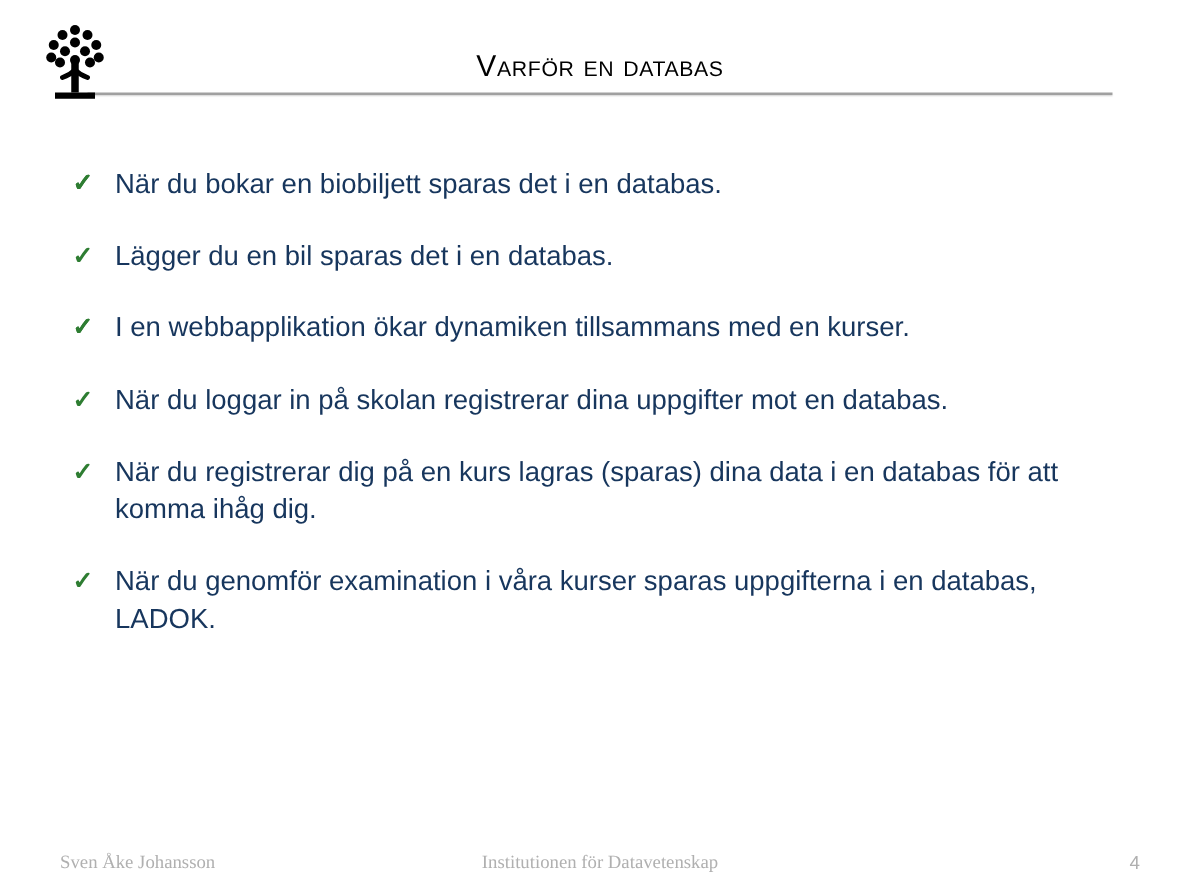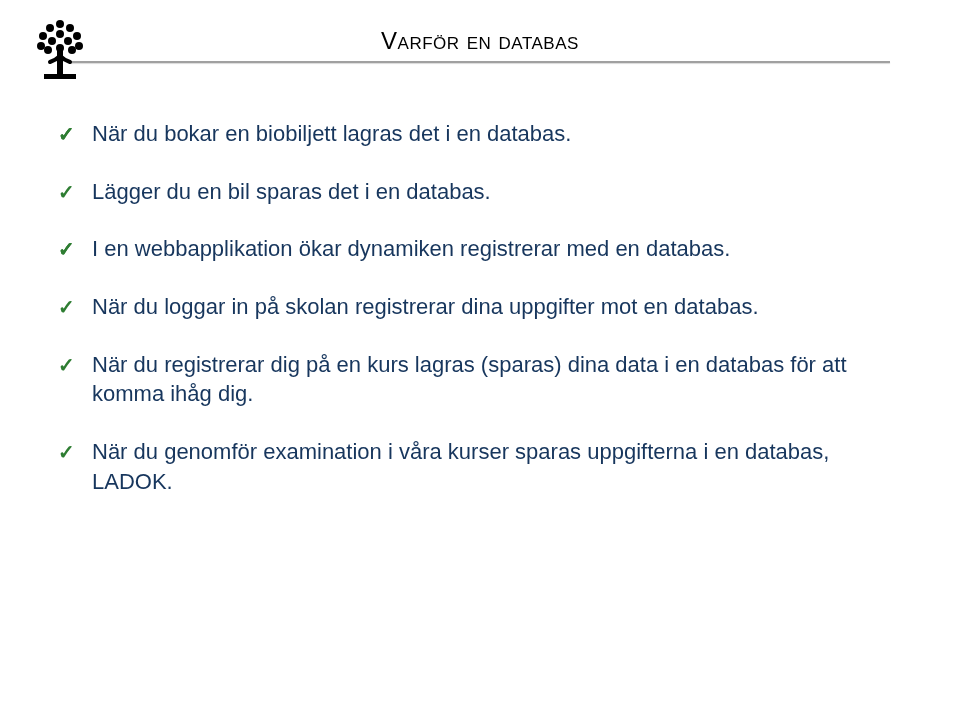--- a/index.html
+++ b/index.html
@@ -18,21 +18,21 @@
   }
   .logo {
     position: absolute;
     top: 14px;
     left: 30px;
     width: 60px;
     height: 70px;
   }
   .header-area {
     text-align: center;
-    margin-top: 3px;
+    margin-top: 16px;
   }
   .title {
     display: inline-block;
     font-size: 24px;
     font-variant: small-caps;
     letter-spacing: 0.5px;
     color: #000000;
     font-weight: 400;
   }
   .title-rule {
@@ -121,42 +121,47 @@
     <hr class="title-rule">
   </div>
 
   <div class="content">
     <ul class="bullets">
       <li>
         <span class="check">✓</span>
       </li>
       <li>
         <span class="check">✓</span>
-        <span>När du bokar en biobiljett lagras det i en databas.</span>
+        <span>När du bokar en biobiljett sparas det i en databas.</span>
       </li>
       <li>
         <span class="check">✓</span>
         <span>Lägger du en bil sparas det i en databas.</span>
       </li>
       <li>
         <span class="check">✓</span>
       </li>
       <li>
         <span class="check">✓</span>
-        <span>I en webbapplikation ökar dynamiken registrerar med en databas.</span>
+        <span>I en webbapplikation ökar dynamiken tillsammans med en kurser.</span>
       </li>
       <li>
         <span class="check">✓</span>
         <span>När du loggar in på skolan registrerar dina uppgifter mot en databas.</span>
       </li>
       <li>
         <span class="check">✓</span>
         <span>När du registrerar dig på en kurs lagras (sparas) dina data i en databas för att komma ihåg dig.</span>
       </li>
       <li>
         <span class="check">✓</span>
         <span>När du genomför examination i våra kurser sparas uppgifterna i en databas, LADOK.</span>
       </li>
     </ul>
   </div>
 
+  <div class="footer">
+    <span class="footer-left">Sven Åke Johansson</span>
+    <span class="footer-center">Institutionen för Datavetenskap</span>
+    <span class="footer-right">4</span>
+  </div>
 
 </div>
 
 </body></html>

